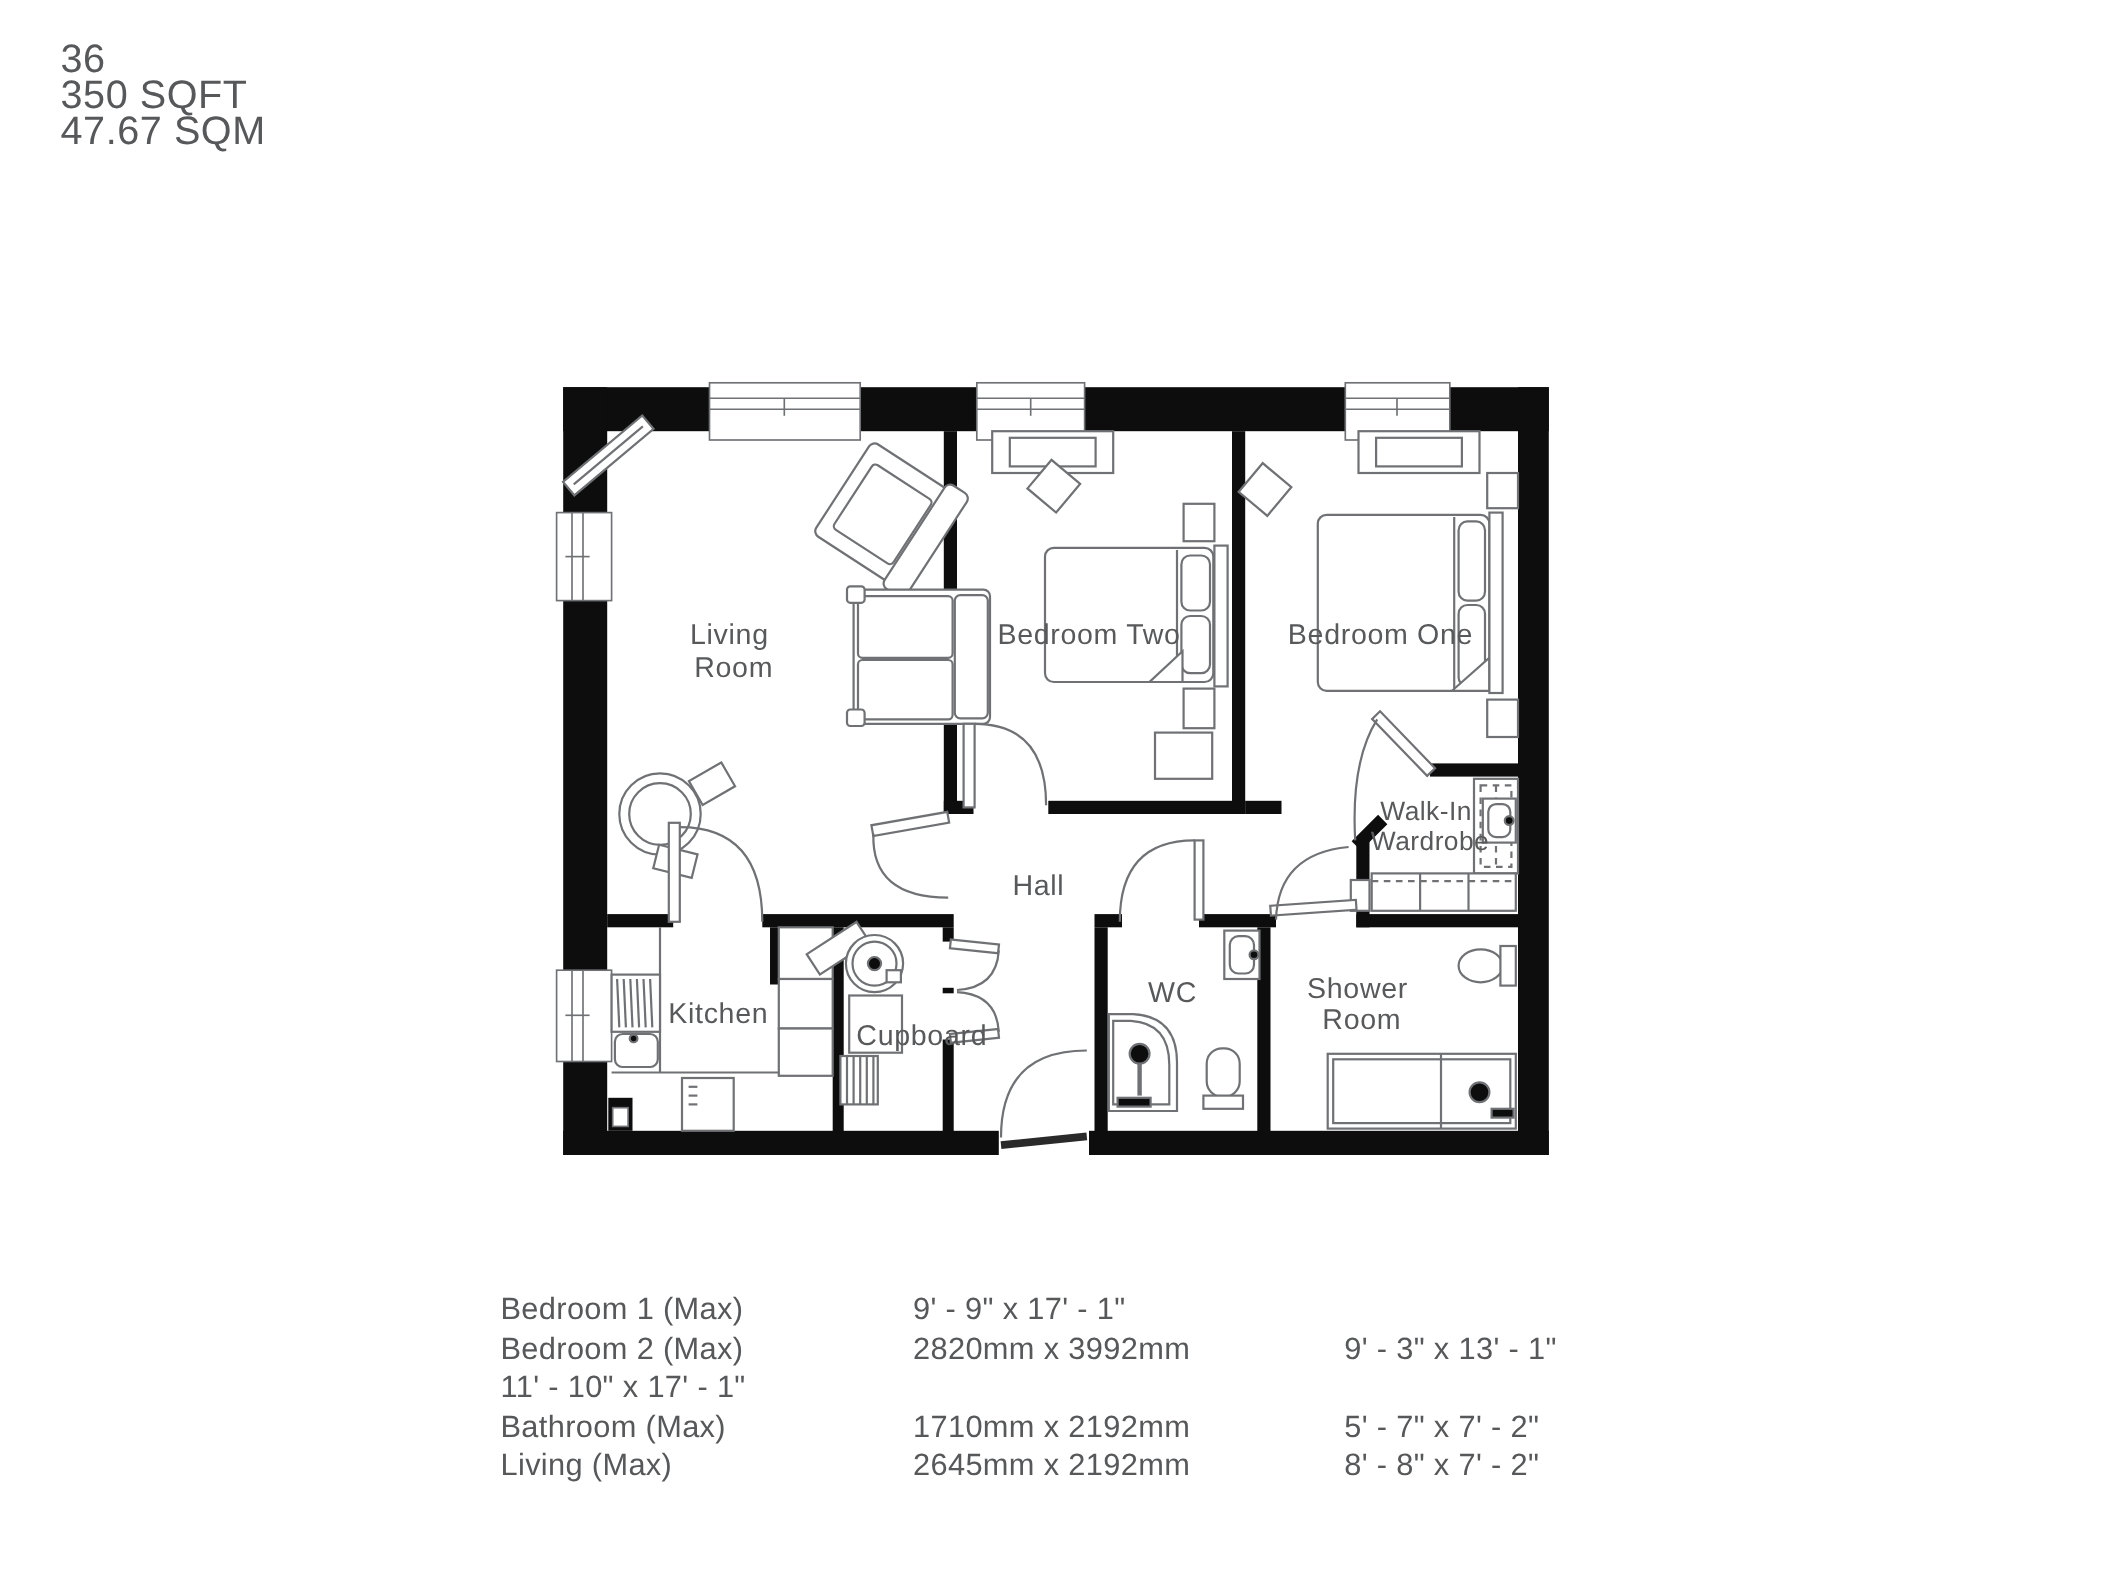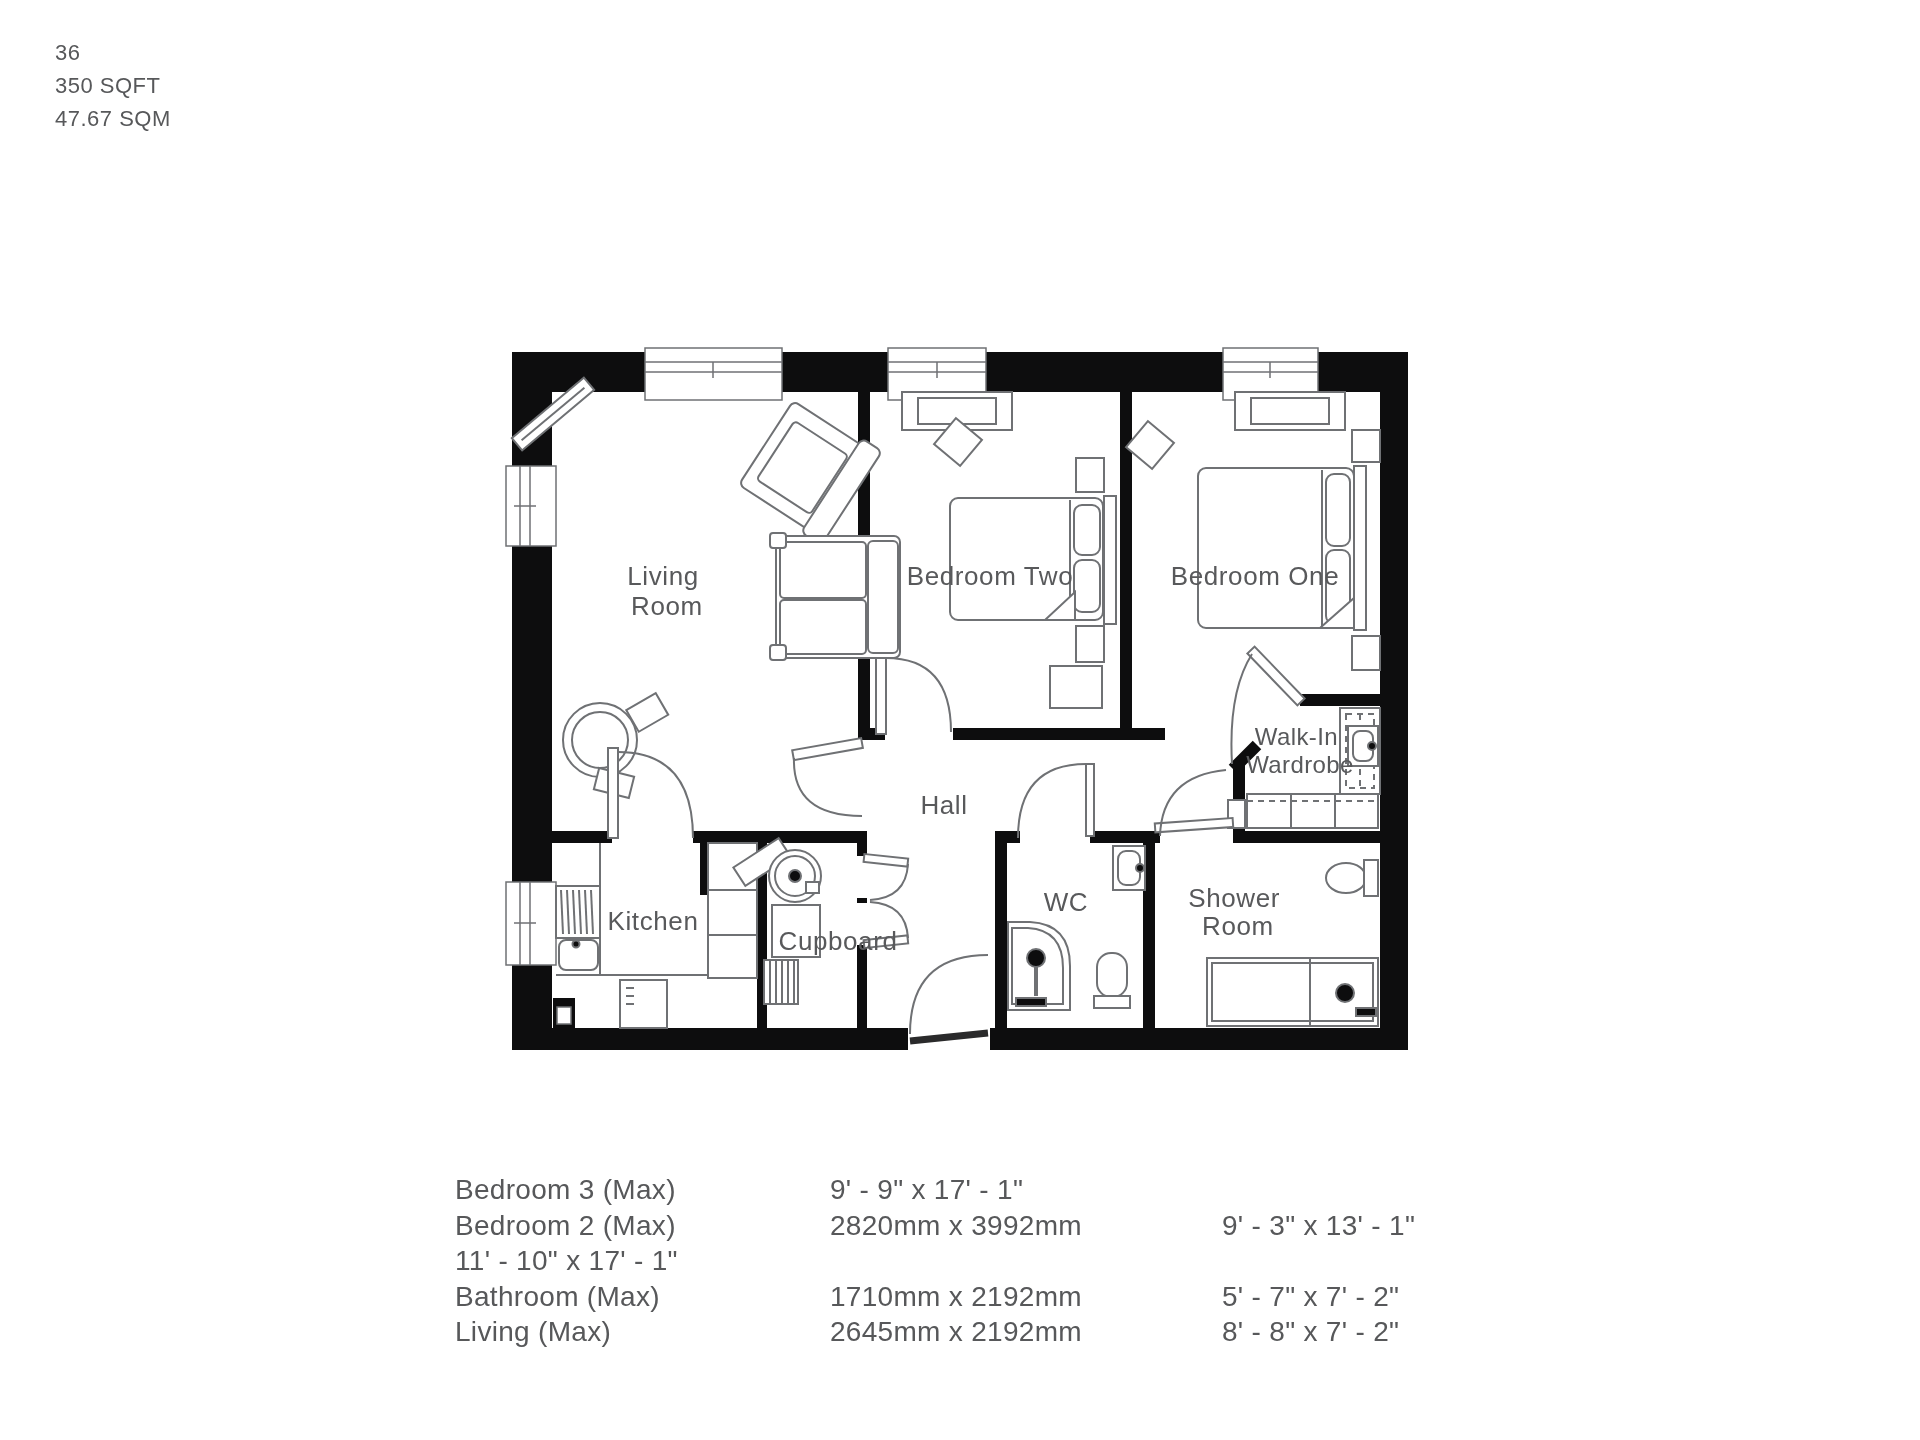--- a/index.html
+++ b/index.html
@@ -1,18 +1,18 @@
 <!DOCTYPE html>
 <html><head>
 <meta charset="utf-8">
 <style>
   html,body{margin:0;padding:0;background:#ffffff;}
   body{width:1920px;height:1440px;position:relative;overflow:hidden;
        font-family:"Liberation Sans", sans-serif;color:#58595b;}
-  .hdr{position:absolute;left:55px;top:36px;font-size:22px;line-height:33px;
+  .hdr{position:absolute;left:55px;top:36px;font-size:36px;line-height:33px;
        letter-spacing:0.5px;color:#57585a;}
   .plan{position:absolute;left:0;top:0;}
   .dims{position:absolute;left:455px;top:1172px;font-size:28px;line-height:35.5px;
         color:#57585a;letter-spacing:0.3px;}
   .dims .row{display:grid;grid-template-columns:375px 392px auto;}
   svg text{font-family:"Liberation Sans", sans-serif;fill:#58595b;}
   .roomlabel{font-size:26px;letter-spacing:0.6px;}
   .roomlabel-sm{font-size:24px;letter-spacing:0.4px;}
 </style>
 </head>
@@ -293,21 +293,21 @@
     <text class="roomlabel" x="1066" y="911">WC</text>
     <text class="roomlabel">
       <tspan x="1238" y="907">Shower</tspan>
       <tspan x="1238" y="935">Room</tspan>
     </text>
   </g>
 </svg>
 
 <div class="dims">
   <div class="row">
-    <span>Bedroom 3 (Max)</span>
+    <span>Bedroom 1 (Max)</span>
     <span>9' - 9" x 17' - 1"</span>
   </div>
   <div class="row">
     <span>Bedroom 2 (Max)</span>
     <span>2820mm x 3992mm</span>
     <span>9' - 3" x 13' - 1"</span>
   </div>
   <div class="row">
     <span>11' - 10" x 17' - 1"</span>
   </div>

